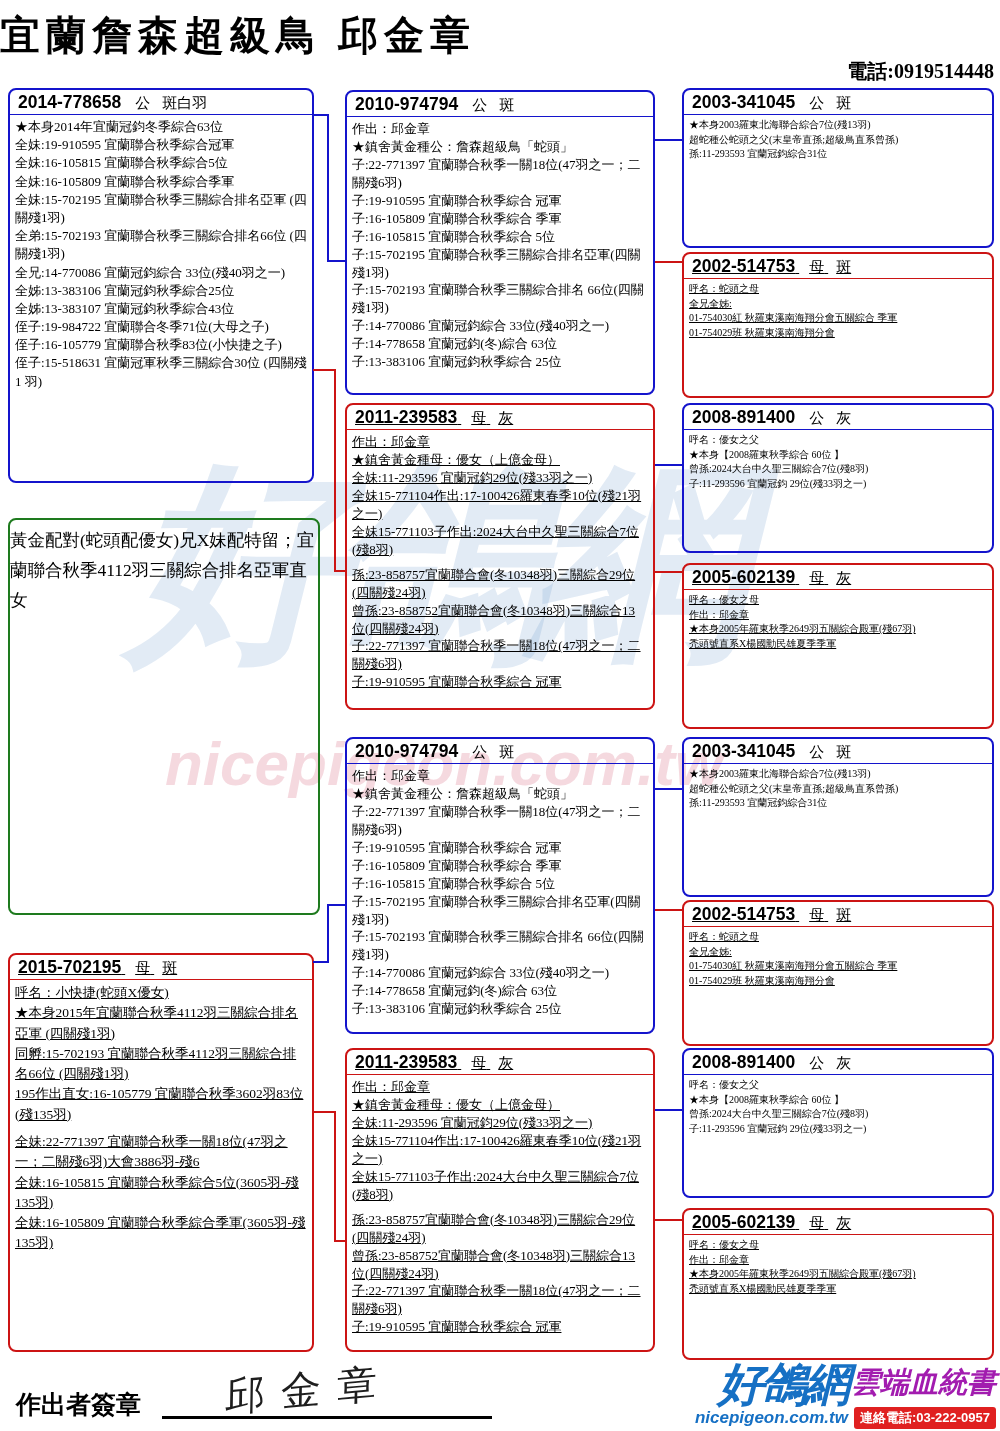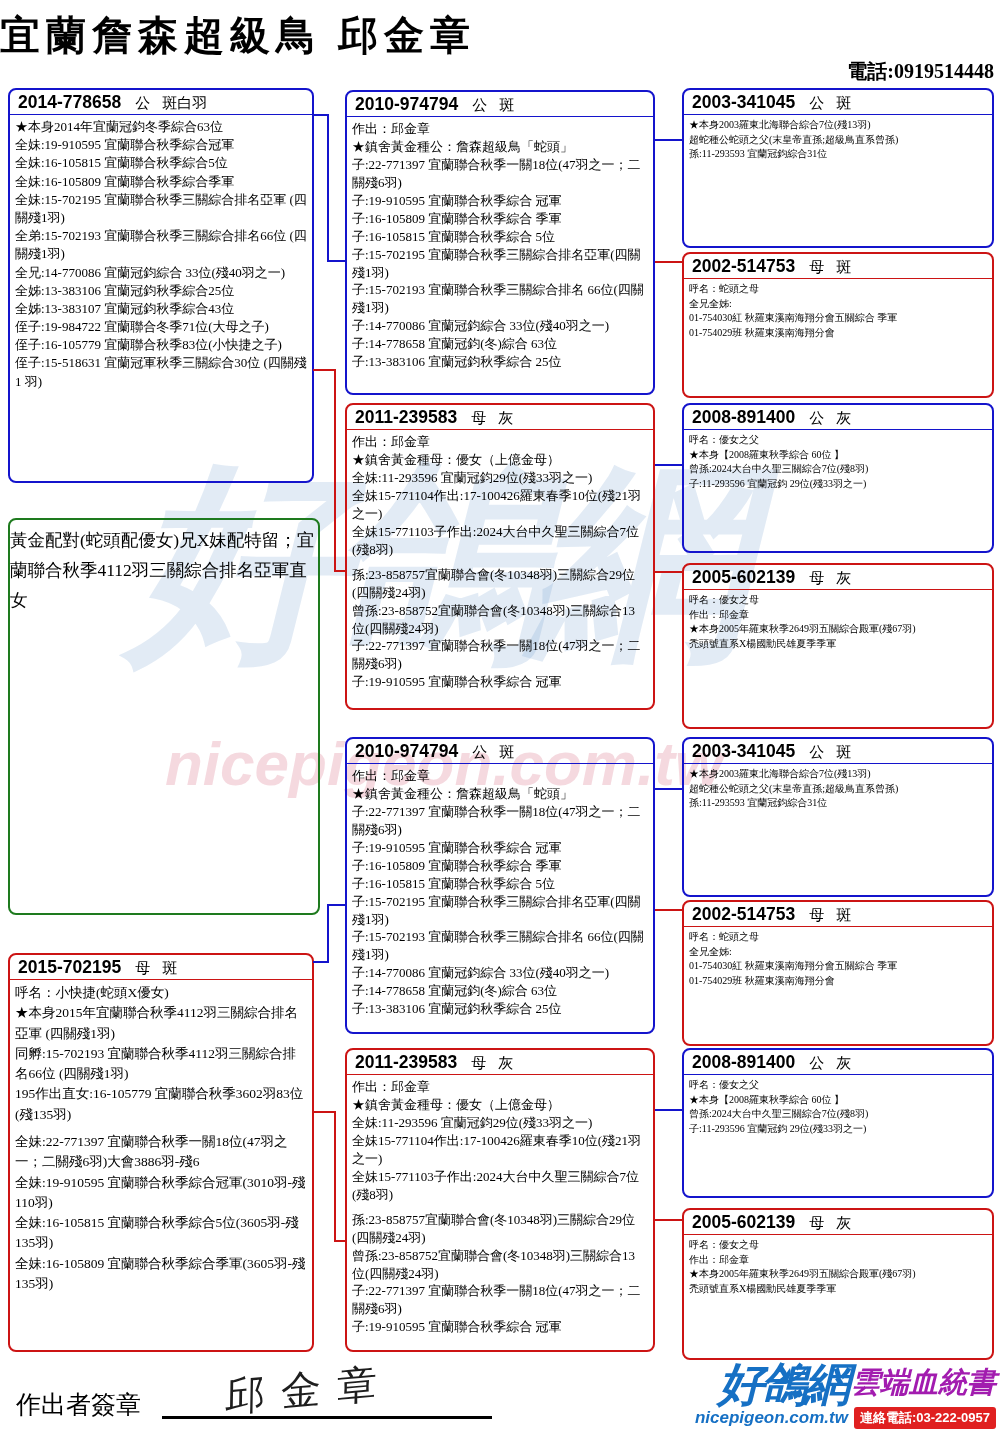--- a/index.html
+++ b/index.html
@@ -18,21 +18,21 @@
            color:rgba(110,155,205,0.20);white-space:nowrap;pointer-events:none;}
   .wm-domain{position:absolute;left:165px;top:728px;z-index:1;
            font-size:62px;font-weight:bold;font-style:italic;
            font-family:"Liberation Sans",sans-serif;
            color:rgba(222,130,150,0.30);white-space:nowrap;pointer-events:none;}
 
   
   .pbox{position:absolute;border:2px solid #000;border-radius:8px;background:transparent;
         box-sizing:border-box;z-index:2;}
   .pbox.blue{border-color:#1414cc;}
-  .pbox.red{border-color:#cc1414;}
+  .pbox.red{border-color:#cc1414;text-decoration:underline;}
   .pbox.green{border-color:#1e7a1e;}
   .pbox-header{padding:2px 8px 1px 8px;white-space:nowrap;overflow:hidden;}
   .pbox.blue  .pbox-header{border-bottom:1.5px solid #1414cc;}
   .pbox.red   .pbox-header{border-bottom:1.5px solid #cc1414;}
   .pbox.green .pbox-header{border-bottom:1.5px dashed #1e7a1e;}
   .ring{font-family:"Liberation Sans",sans-serif;font-weight:bold;font-size:17.5px;}
   .sex{font-size:15px;margin-left:10px;}
   .colr{font-size:15px;margin-left:8px;}
   .pbox-body{padding:3px 5px;font-size:13.5px;line-height:1.42;}
   .line{white-space:pre-wrap;}
@@ -47,21 +47,21 @@
   .pbox.green .pbox-body{font-size:17.5px;line-height:1.70;padding:6px 0;}
 
   
   .c-h,.c-v{position:absolute;z-index:2;}
   .c-h{height:2px;}
   .c-v{width:2px;}
   .c-blue{background:#1414cc;}
   .c-red{background:#cc1414;}
 
   
-  .sig-label{position:absolute;left:16px;top:1388px;font-size:25px;font-weight:normal;z-index:3;}
+  .sig-label{position:absolute;left:16px;top:1388px;font-size:25px;font-weight:bold;z-index:3;}
   .sig-name{position:absolute;left:225px;top:1362px;font-size:40px;z-index:3;
             transform:rotate(-5deg) skewX(-6deg);letter-spacing:16px;opacity:.88;}
   .sig-line{position:absolute;left:162px;top:1416px;width:330px;height:3px;background:#000;z-index:3;}
 
   .logo{position:absolute;right:4px;bottom:2px;width:330px;text-align:right;z-index:3;
         font-family:"Liberation Sans",sans-serif;}
   .logo-row1{display:flex;align-items:flex-end;justify-content:flex-end;gap:4px;}
   .logo-brand{font-size:46px;font-weight:bold;font-style:italic;color:#1670c4;
               letter-spacing:-3px;line-height:1.0;position:relative;}
   .logo-swoosh{position:absolute;top:-14px;left:52px;}
@@ -116,21 +116,20 @@
       <span class="sex">母</span>
       <span class="colr">斑</span>
     </div>
     <div class="pbox-body">
         <div class="line">呼名：小快捷(蛇頭X優女)</div>
         <div class="line">★本身2015年宜蘭聯合秋季4112羽三關綜合排名亞軍 (四關殘1羽)</div>
         <div class="line">同孵:15-702193 宜蘭聯合秋季4112羽三關綜合排名66位 (四關殘1羽)</div>
         <div class="line">195作出直女:16-105779 宜蘭聯合秋季3602羽83位(殘135羽)</div>
         <div class="line blank"></div>
         <div class="line">全妹:22-771397 宜蘭聯合秋季一關18位(47羽之一；二關殘6羽)大會3886羽-殘6</div>
-        <div class="line">全妹:19-910595 宜蘭聯合秋季綜合冠軍(3010羽-殘110羽)</div>
         <div class="line">全妹:16-105815 宜蘭聯合秋季綜合5位(3605羽-殘135羽)</div>
         <div class="line">全妹:16-105809 宜蘭聯合秋季綜合季軍(3605羽-殘135羽)</div>
       </div>
   </div>
 
   <div class="pbox blue mid" style="left:345px;top:90px;width:310px;height:305px;">
     <div class="pbox-header">
       <span class="ring">2010-974794</span>
       <span class="sex">公</span>
       <span class="colr">斑</span>

